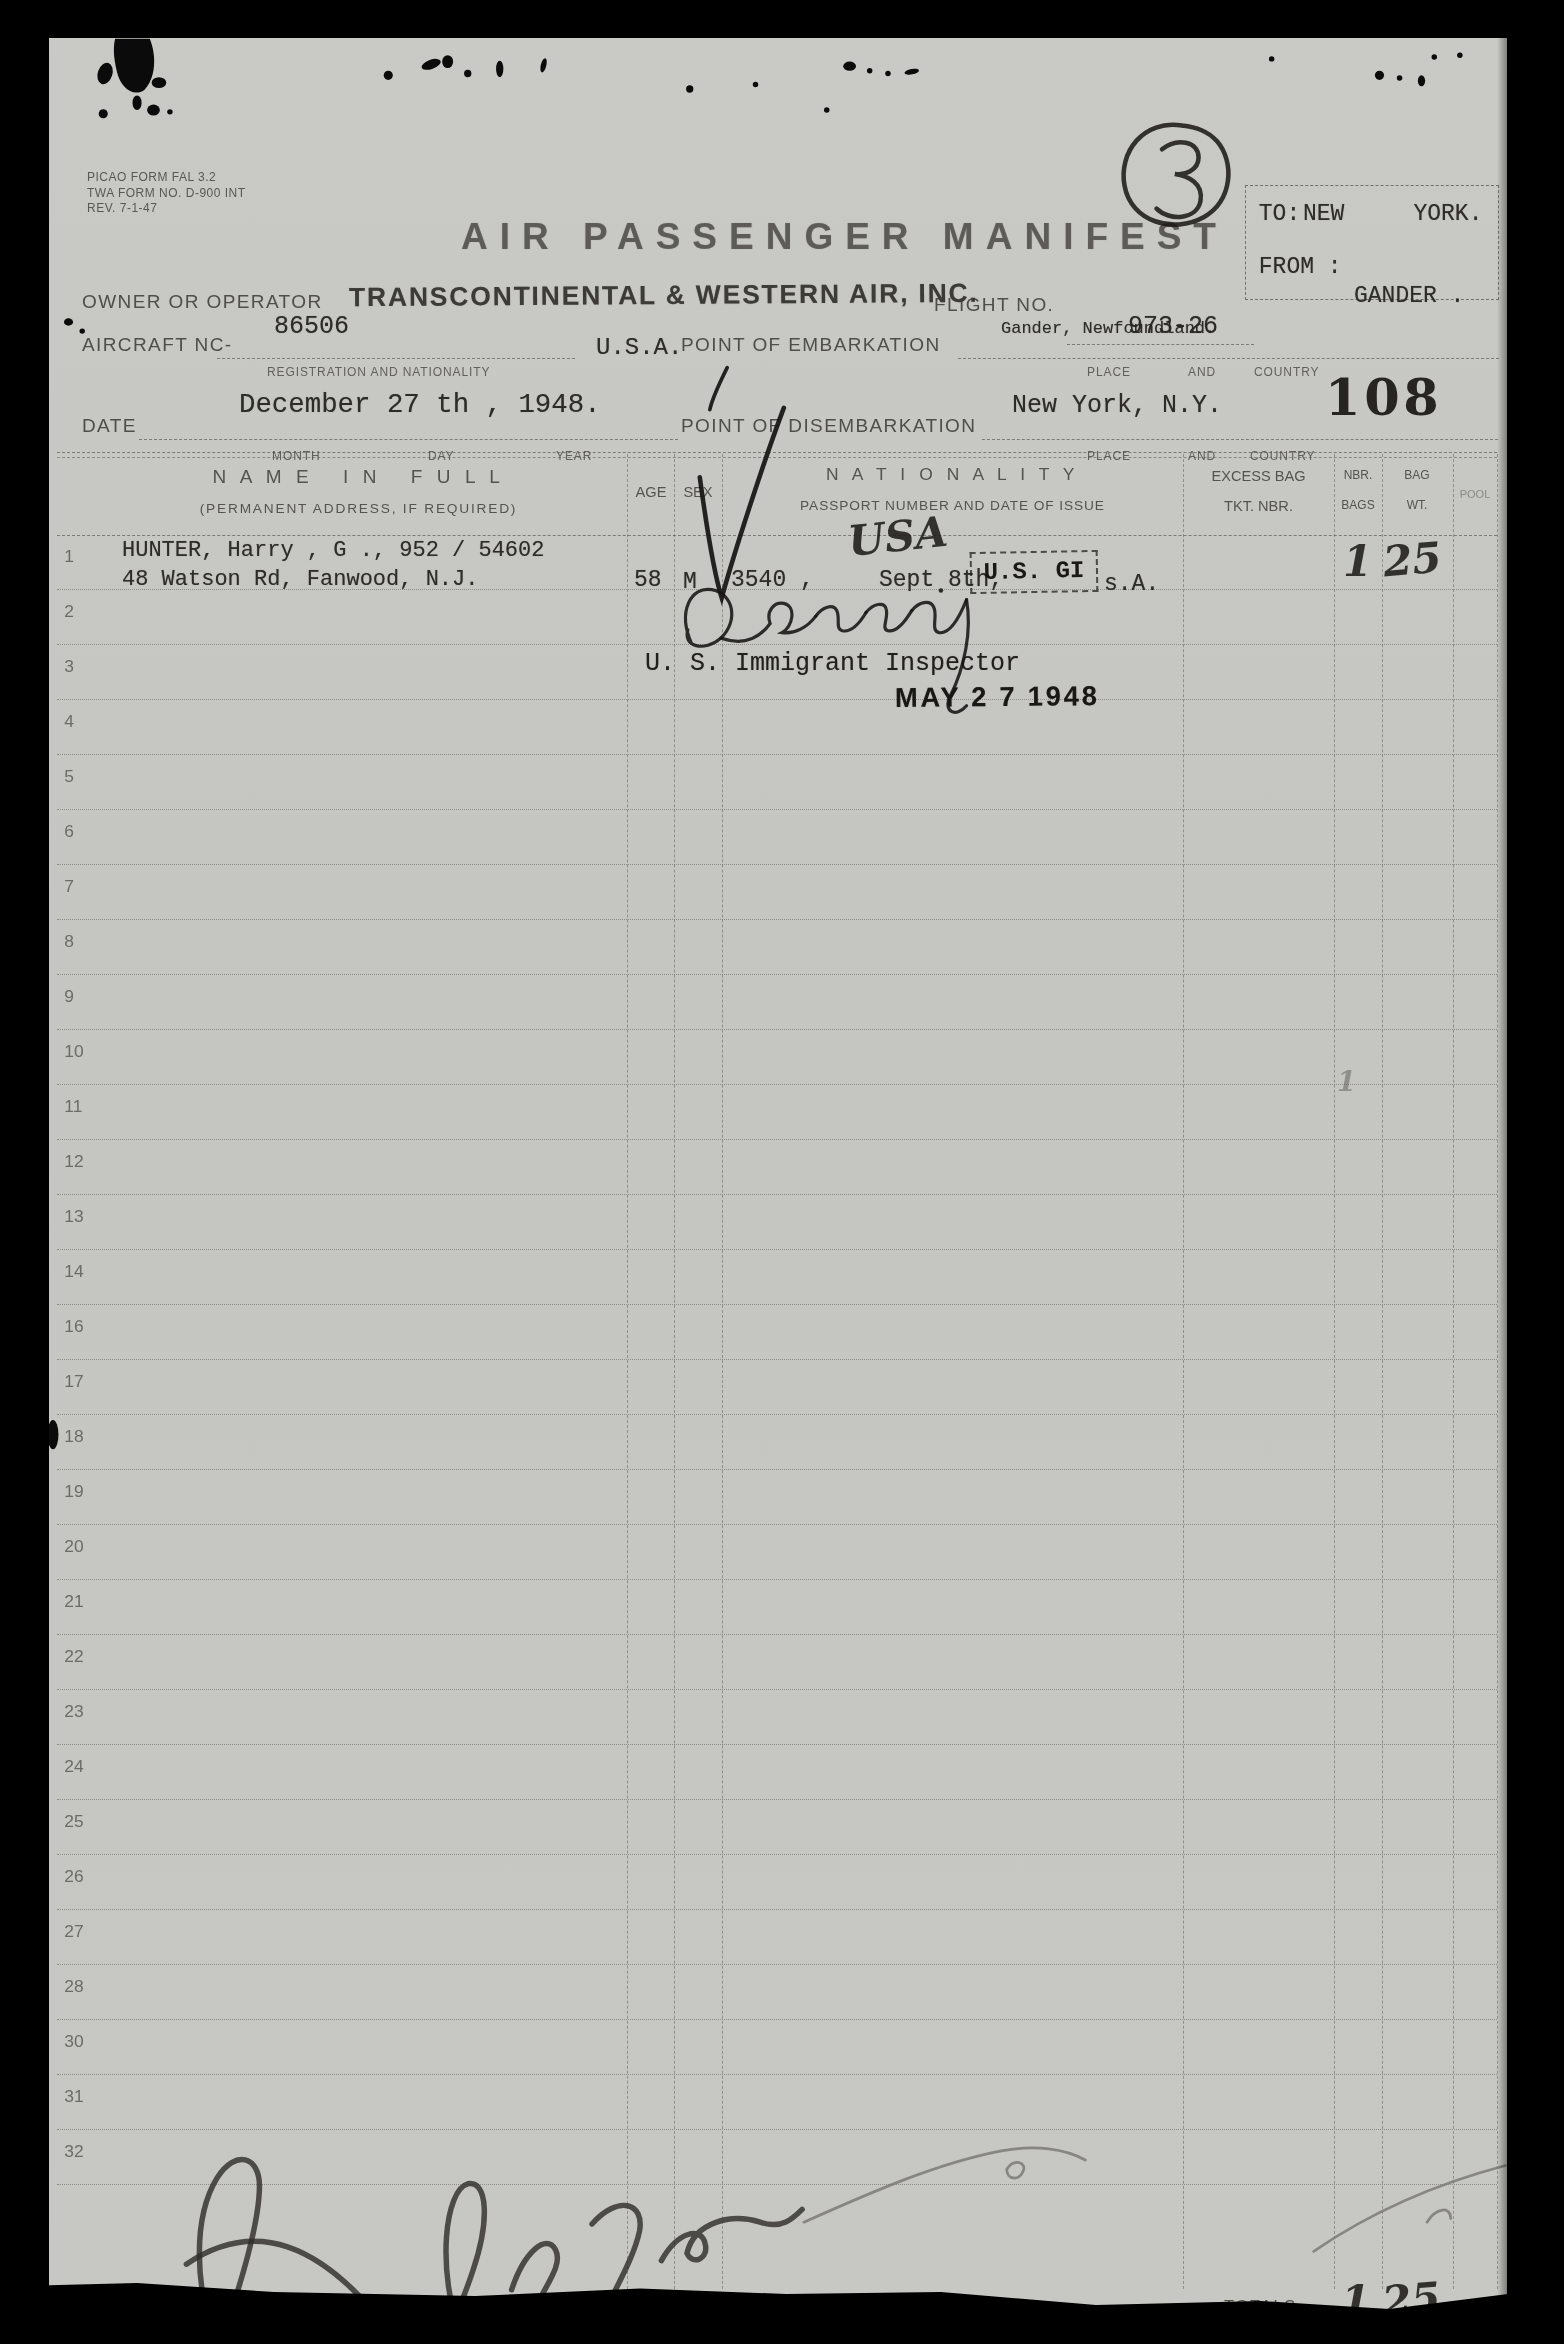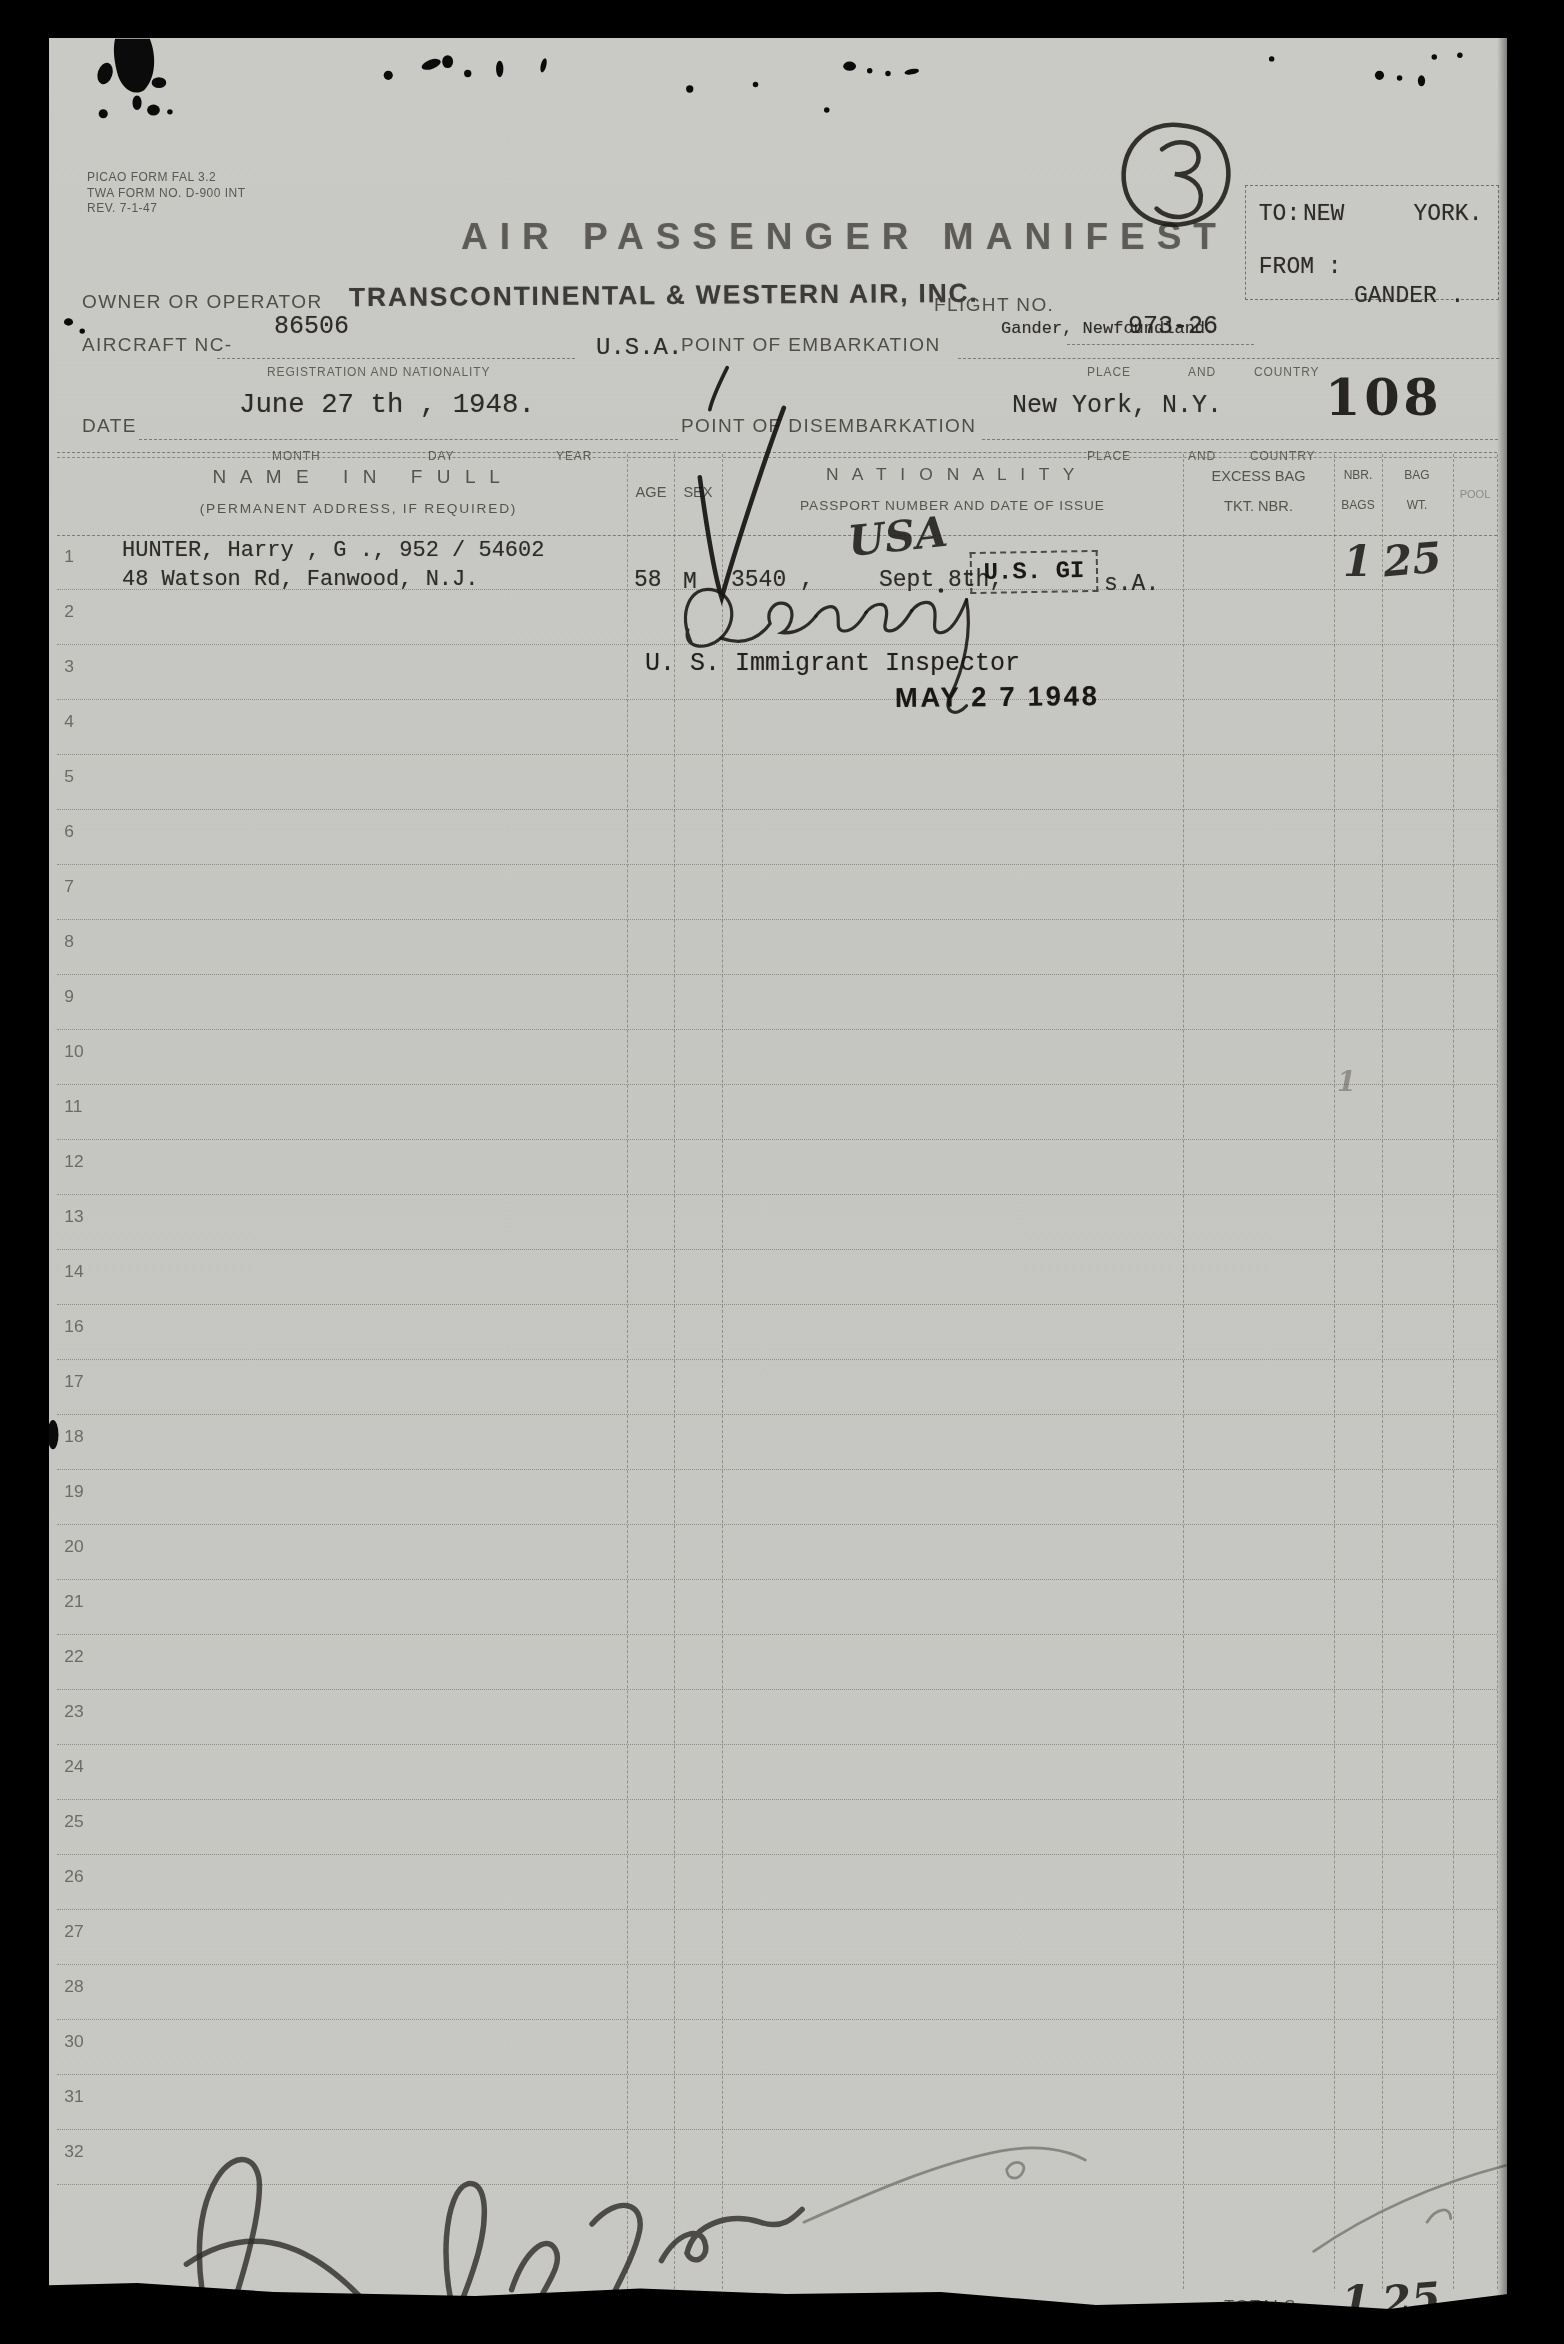--- a/index.html
+++ b/index.html
@@ -57,21 +57,21 @@
   <span class="cap" style="left:267px;top:365px;">REGISTRATION AND NATIONALITY</span>
   <span class="typed" style="left:596px;top:334px;font-size:24px;">U.S.A.</span>
   <span class="lbl" style="left:681px;top:334px;">POINT OF EMBARKATION</span>
   <div class="dline" style="left:958px;top:358px;width:541px;"></div>
   <span class="typed" style="left:1001px;top:319px;">Gander, Newfoundland.</span>
   <span class="cap" style="left:1087px;top:365px;">PLACE</span>
   <span class="cap" style="left:1188px;top:365px;">AND</span>
   <span class="cap" style="left:1254px;top:365px;">COUNTRY</span>
 
   <span class="lbl" style="left:82px;top:415px;">DATE</span>
-  <span class="typed" style="left:239px;top:389px;font-size:27.4px;">June 27 th , 1948.</span>
+  <span class="typed" style="left:239px;top:389px;font-size:27.4px;">December 27 th , 1948.</span>
   <div class="dline" style="left:139px;top:439px;width:539px;"></div>
   <span class="cap" style="left:272px;top:449px;">MONTH</span>
   <span class="cap" style="left:428px;top:449px;">DAY</span>
   <span class="cap" style="left:556px;top:449px;">YEAR</span>
   <span class="lbl" style="left:681px;top:415px;">POINT OF DISEMBARKATION</span>
   <span class="typed" style="left:1012px;top:391px;font-size:25px;">New York, N.Y.</span>
   <div class="dline" style="left:982px;top:439px;width:516px;"></div>
   <span class="cap" style="left:1087px;top:449px;">PLACE</span>
   <span class="cap" style="left:1188px;top:449px;">AND</span>
   <span class="cap" style="left:1250px;top:449px;">COUNTRY</span>

